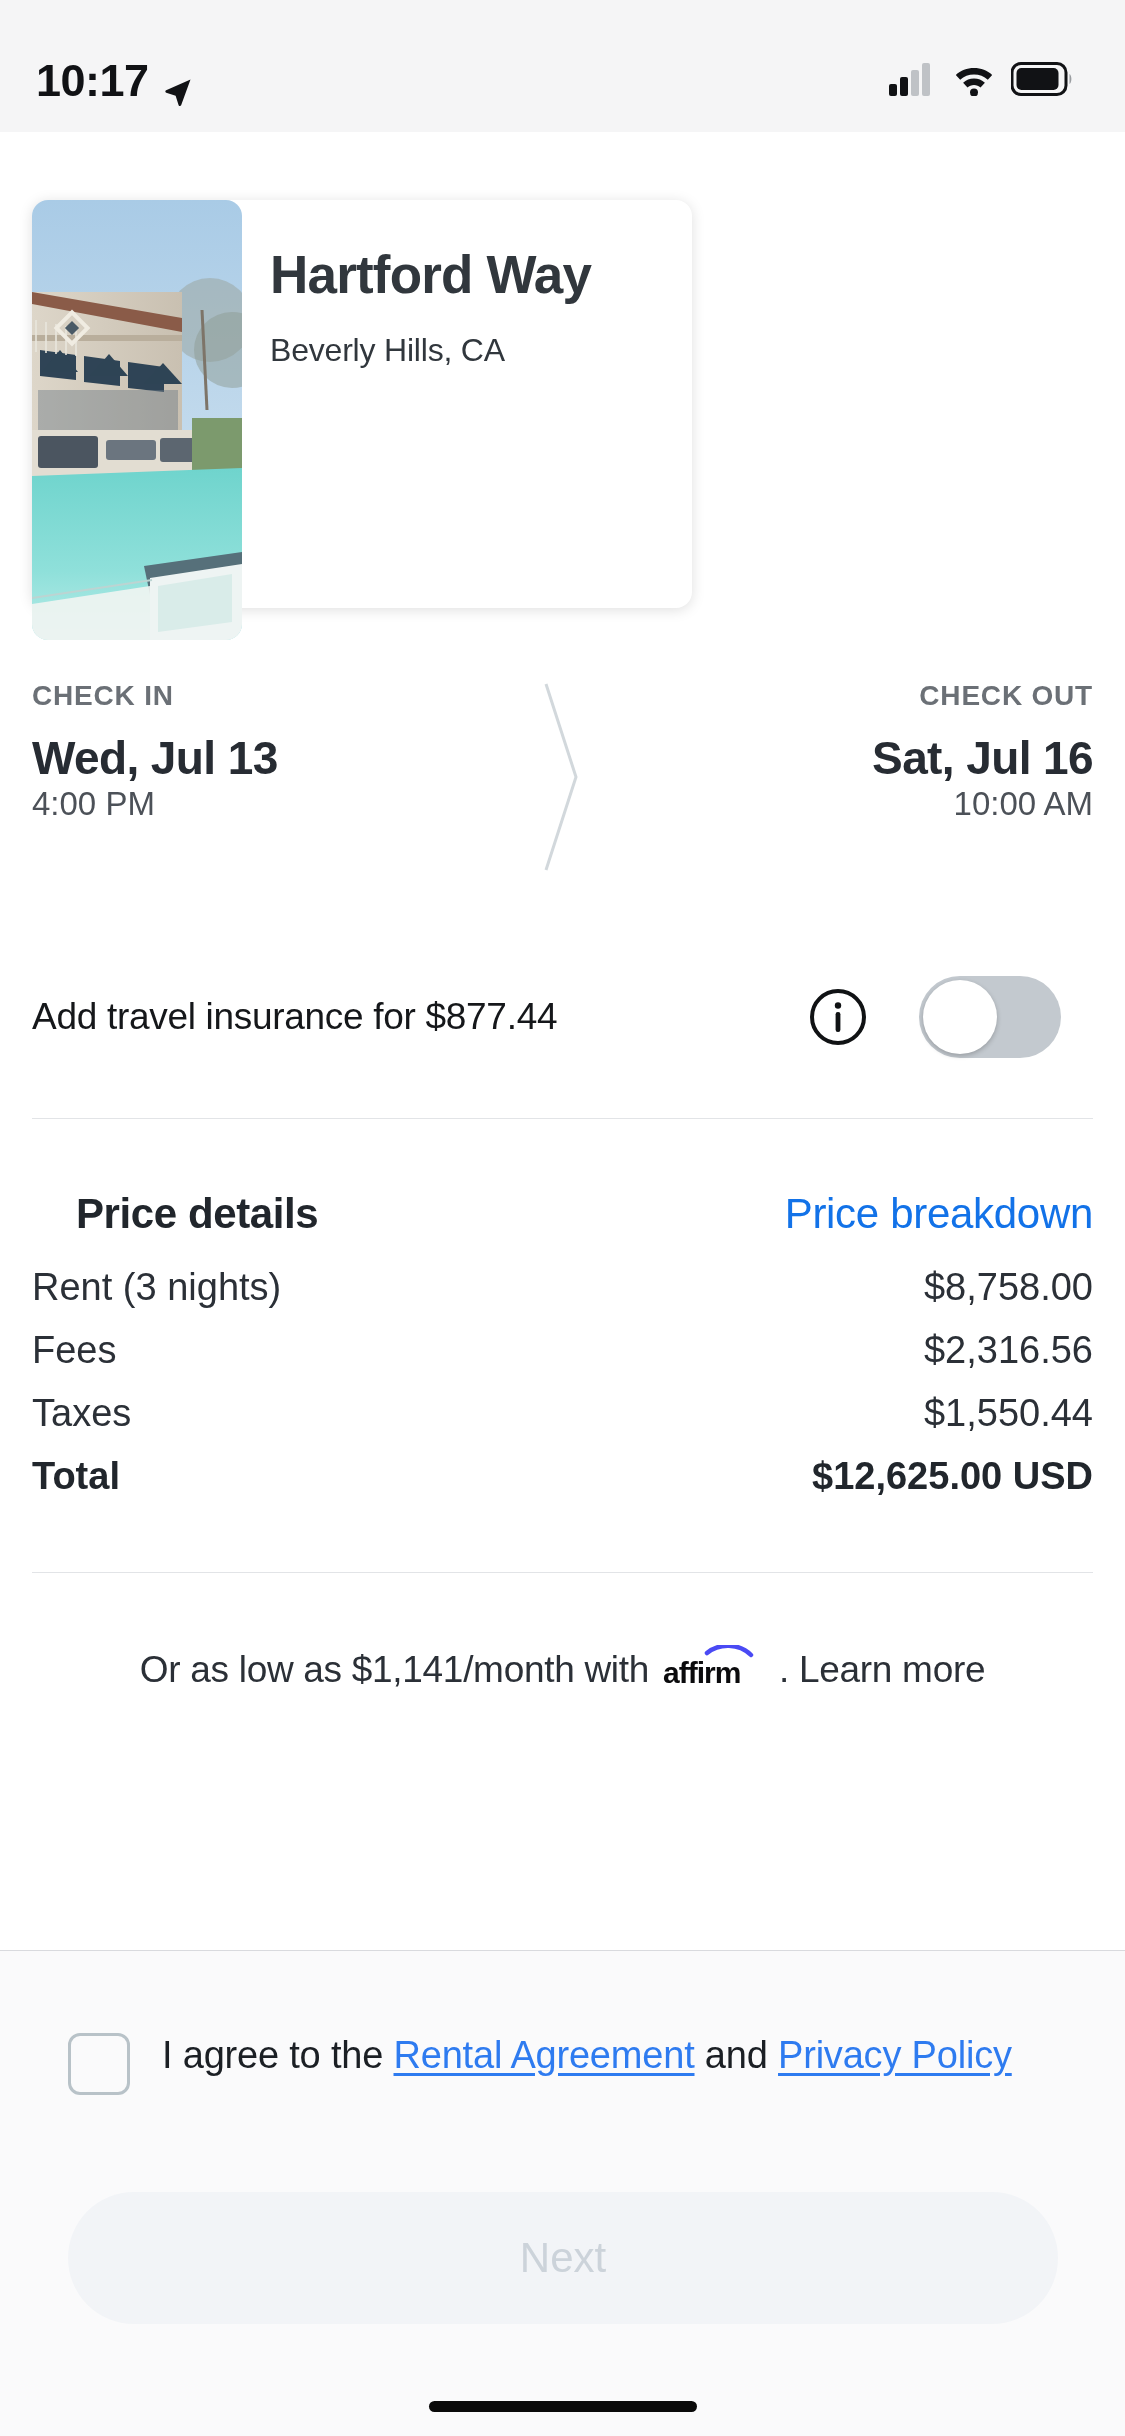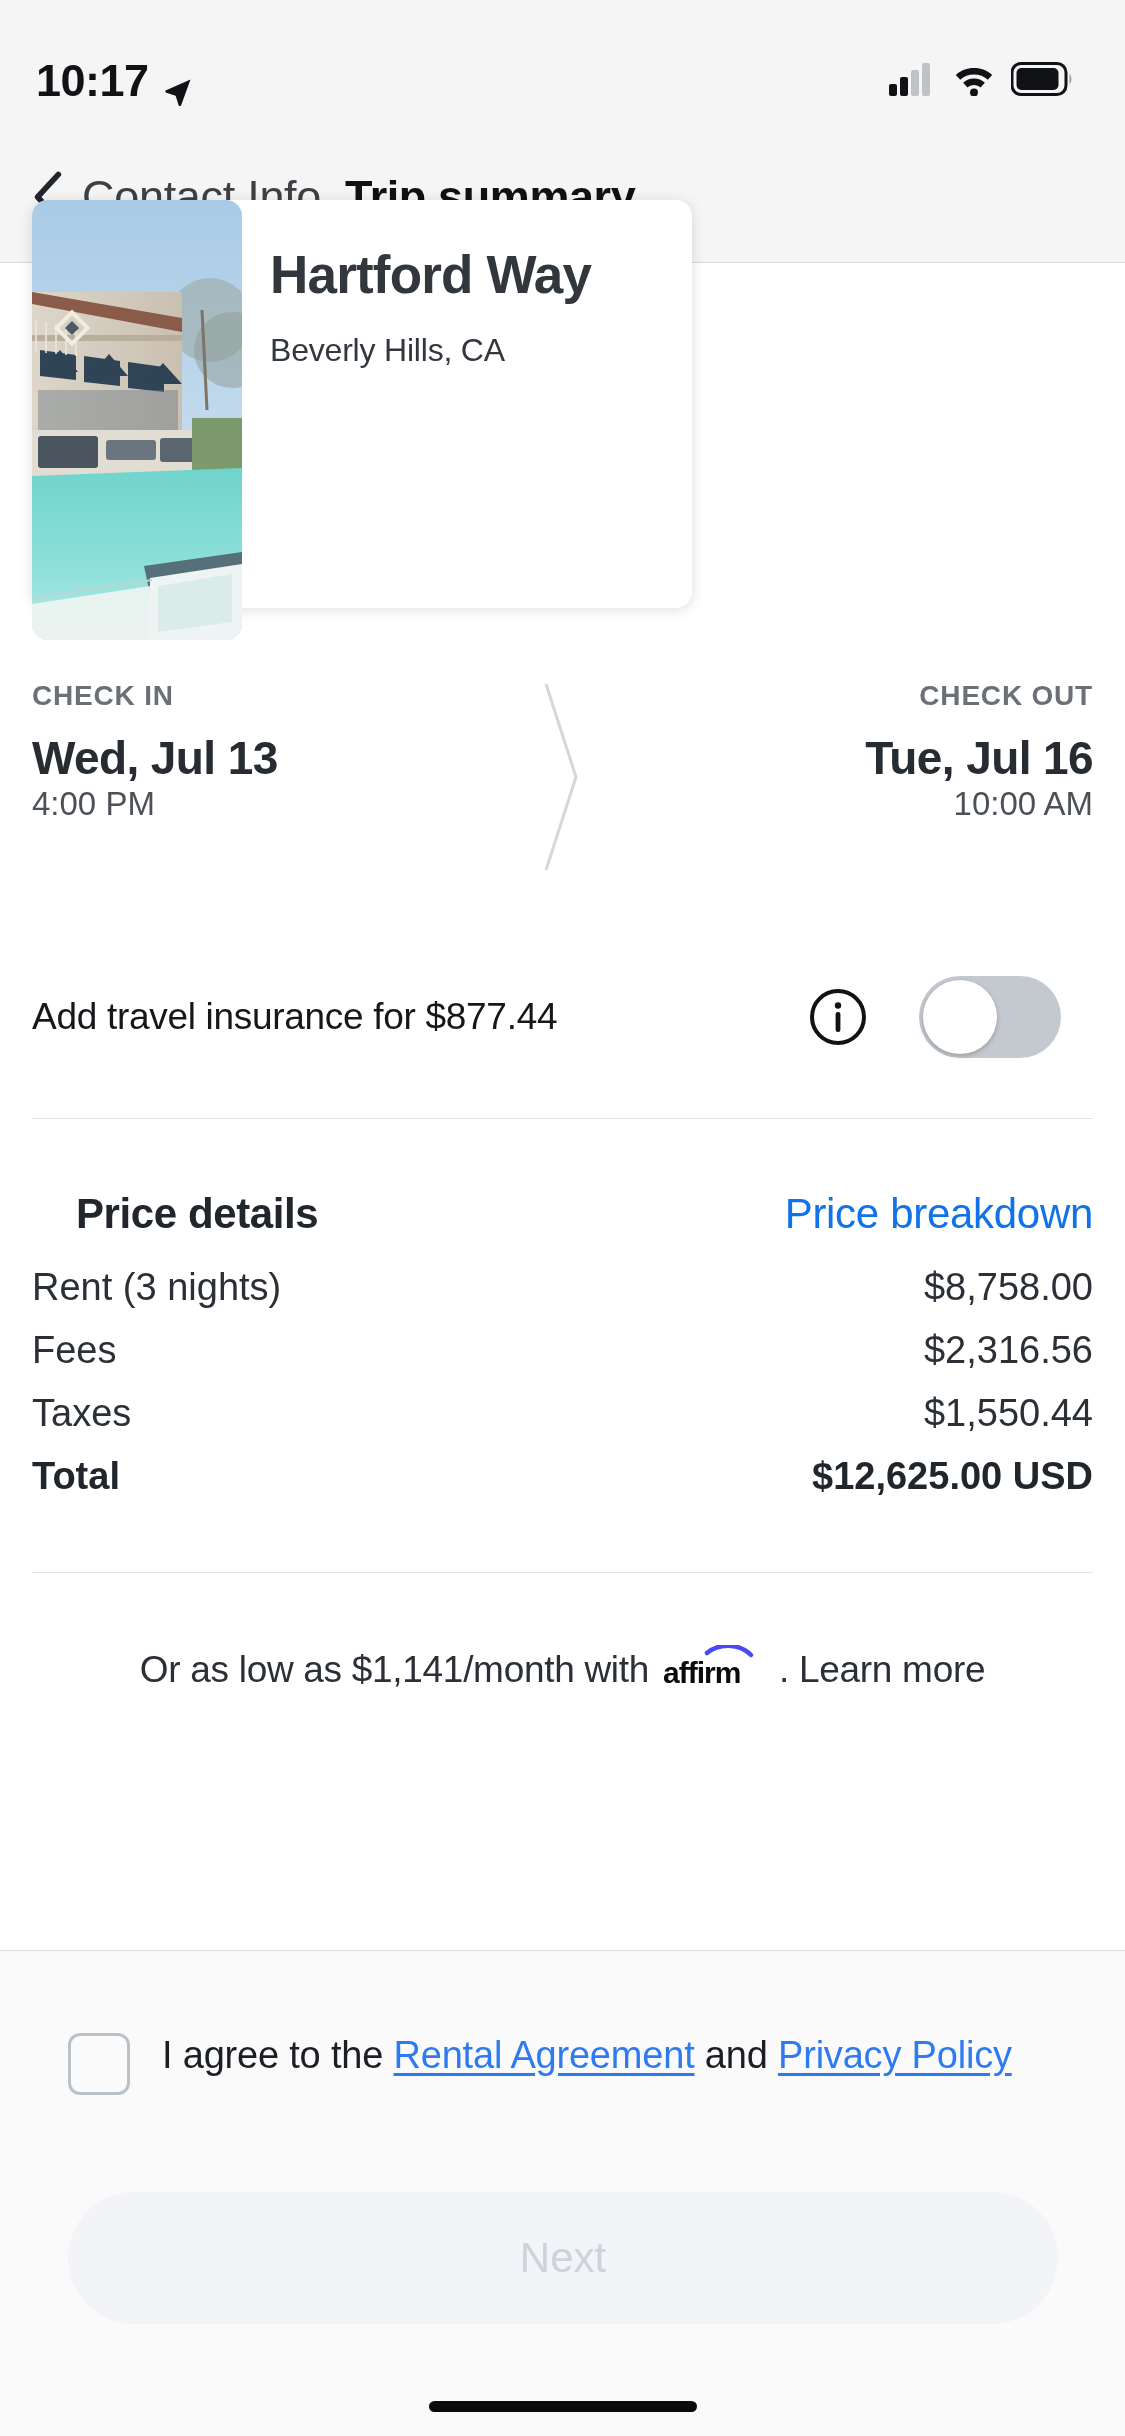--- a/index.html
+++ b/index.html
@@ -210,29 +210,20 @@
       <span>
         <svg width="62" height="34" viewBox="0 0 62 34">
           <rect x="1" y="1.5" width="54" height="31" rx="9" fill="none" stroke="#111215" stroke-width="3"></rect>
           <rect x="5.5" y="6" width="42" height="22" rx="5" fill="#111215"></rect>
           <path d="M58.5 12c2.5 1.5 2.5 8.5 0 10z" fill="#9a9da1"></path>
         </svg>
       </span>
     </div>
   </div>
 
-  <div class="navbar">
-    <span class="back-chevron">
-      <svg viewBox="0 0 24 30" width="44" height="52">
-          <path d="M18 2 6 15l12 13" fill="none" stroke="#21262c" stroke-width="3.2" stroke-linecap="round" stroke-linejoin="round"></path>
-        </svg>
-    </span>
-    <span class="nav-back-label">Contact Info</span>
-    <span class="nav-title">Trip summary</span>
-  </div>
 
   <div class="property-card">
     <div class="card-white"></div>
     <div class="prop-photo">
       <svg class="photo-svg" viewBox="0 0 210 440" preserveAspectRatio="none">
         <defs>
           <linearGradient id="sky" x1="0" y1="0" x2="0" y2="1">
             <stop offset="0%" stop-color="#a9cbe6"></stop>
               <stop offset="100%" stop-color="#d8e7f2"></stop>
           </linearGradient>
@@ -307,21 +298,21 @@
       <div class="date-value">Wed, Jul 13</div>
       <div class="date-time">4:00 PM</div>
     </div>
     <div class="date-sep">
       <svg width="40" height="190" viewBox="0 0 40 190">
           <path d="M4 2 L34 95 L4 188" fill="none" stroke="#d2d8dc" stroke-width="3"></path>
         </svg>
     </div>
     <div class="date-col right">
       <div class="date-label">CHECK OUT</div>
-      <div class="date-value">Tue, Jul 16</div>
+      <div class="date-value">Sat, Jul 16</div>
       <div class="date-time">10:00 AM</div>
     </div>
   </div>
 
   <div class="insurance-row">
     <div class="insurance-label">Add travel insurance for $877.44</div>
     <span class="info-icon">
       <svg viewBox="0 0 58 58" width="58" height="58">
         <circle cx="29" cy="29" r="26" fill="none" stroke="#101214" stroke-width="4"></circle>
         <circle cx="29" cy="17.5" r="3.2" fill="#101214"></circle>

